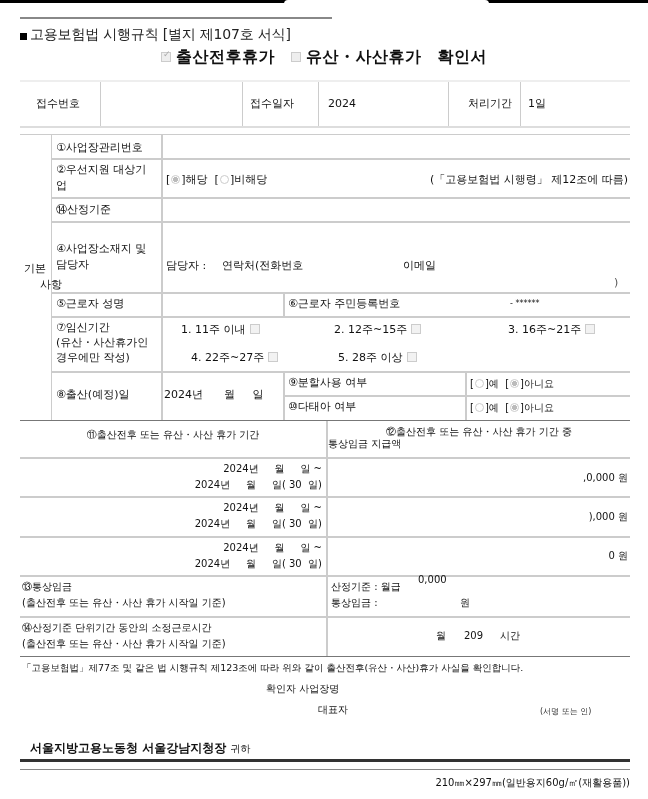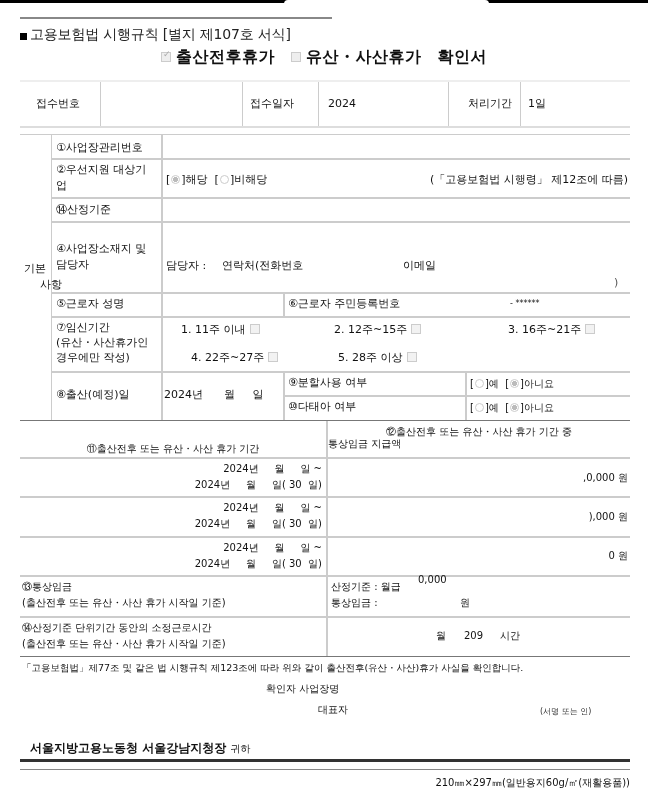--- a/index.html
+++ b/index.html
@@ -136,21 +136,21 @@
 </div>
 
 <div class="vline" style="left:326px;top:421px;height:235px;width:2px;"></div>
 <div class="hline" style="left:20px;top:457px;width:610px;"></div>
 <div class="hline" style="left:20px;top:496px;width:610px;"></div>
 <div class="hline" style="left:20px;top:536px;width:610px;"></div>
 <div class="hline" style="left:20px;top:575px;width:610px;"></div>
 <div class="hline" style="left:20px;top:616px;width:610px;"></div>
 <div class="dline" style="left:20px;top:656px;width:610px;"></div>
 
-<div class="t sm" style="left:20px;width:306px;text-align:center;top:442px;">⑪출산전후 또는 유산・사산 휴가 기간</div>
+<div class="t sm" style="left:20px;width:306px;text-align:center;top:428px;">⑪출산전후 또는 유산・사산 휴가 기간</div>
 <div class="t sm" style="left:328px;width:302px;text-align:center;top:425px;">⑫출산전후 또는 유산・사산 휴가 기간 중</div>
 <div class="t sm" style="left:328px;width:302px;text-align:left;top:437px;">통상임금 지급액</div>
 
 <div>
   <div class="t sm" style="right:326px;top:462px;white-space:pre;">2024년     월     일 ~</div>
   <div class="t sm" style="right:326px;top:478px;white-space:pre;">2024년     월     일( 30  일)</div>
   <div class="t sm" style="right:20px;top:471px;">,0,000 원</div>
 </div>
 <div>
   <div class="t sm" style="right:326px;top:501px;white-space:pre;">2024년     월     일 ~</div>

